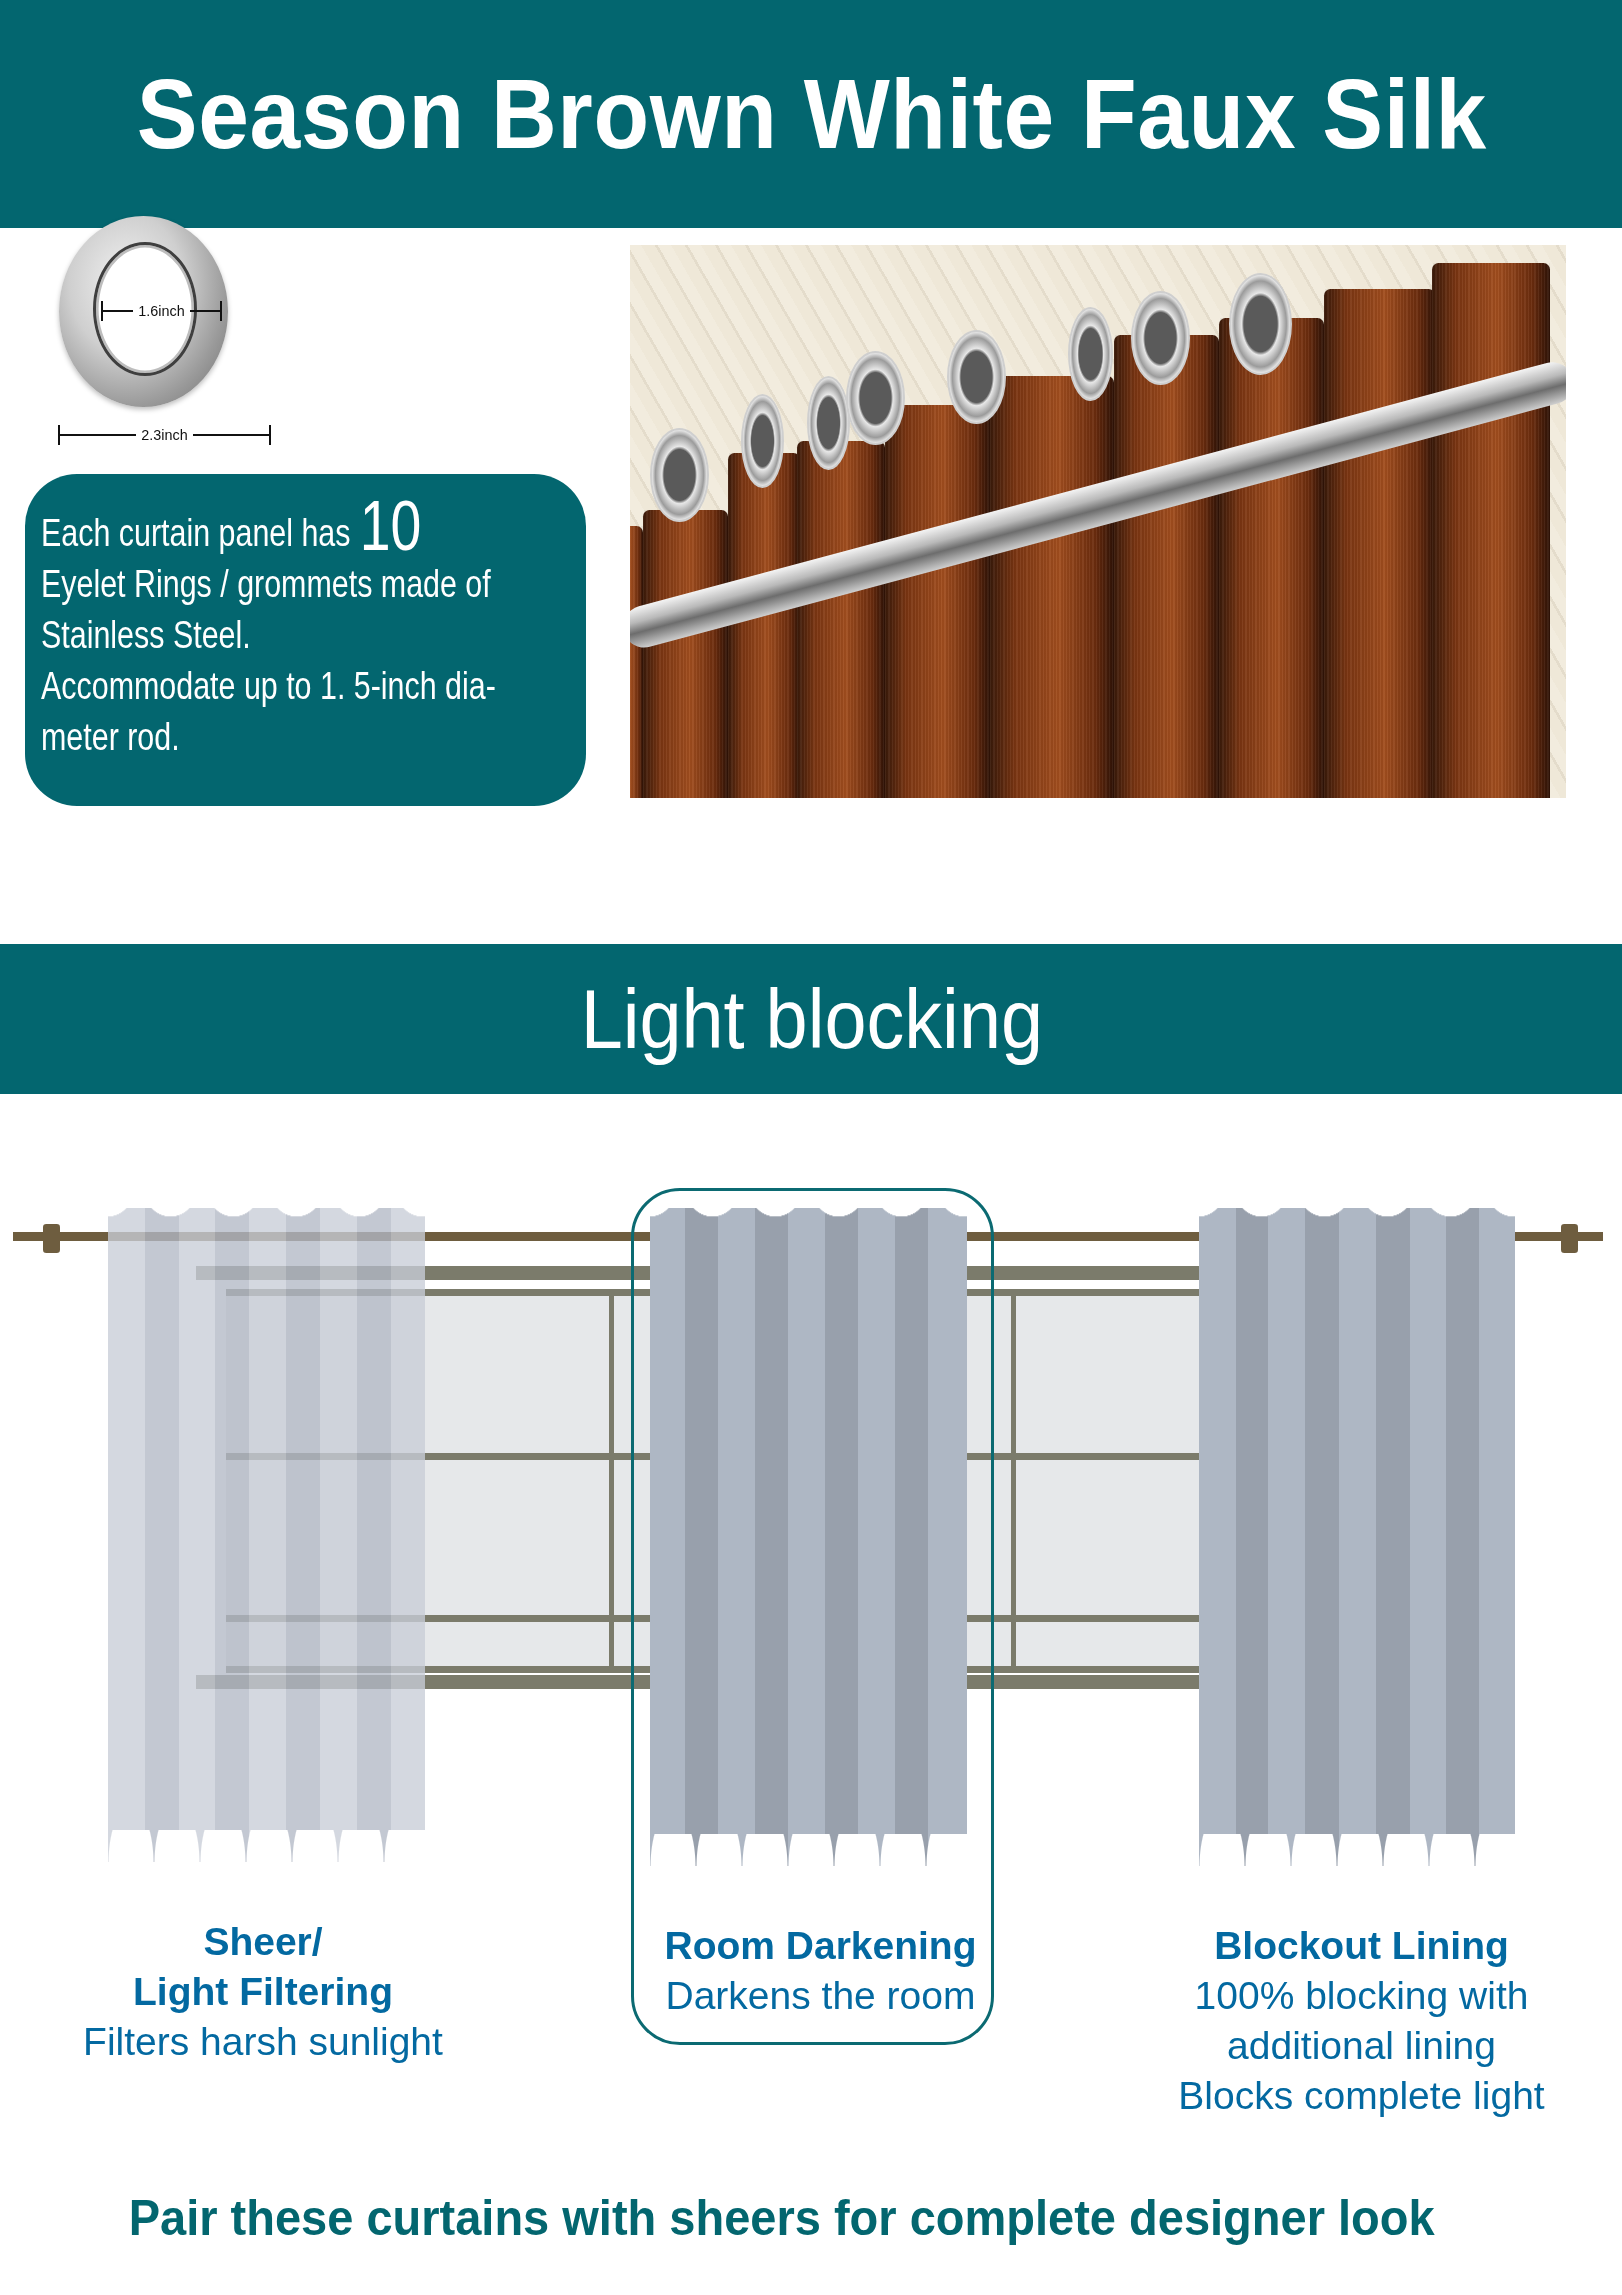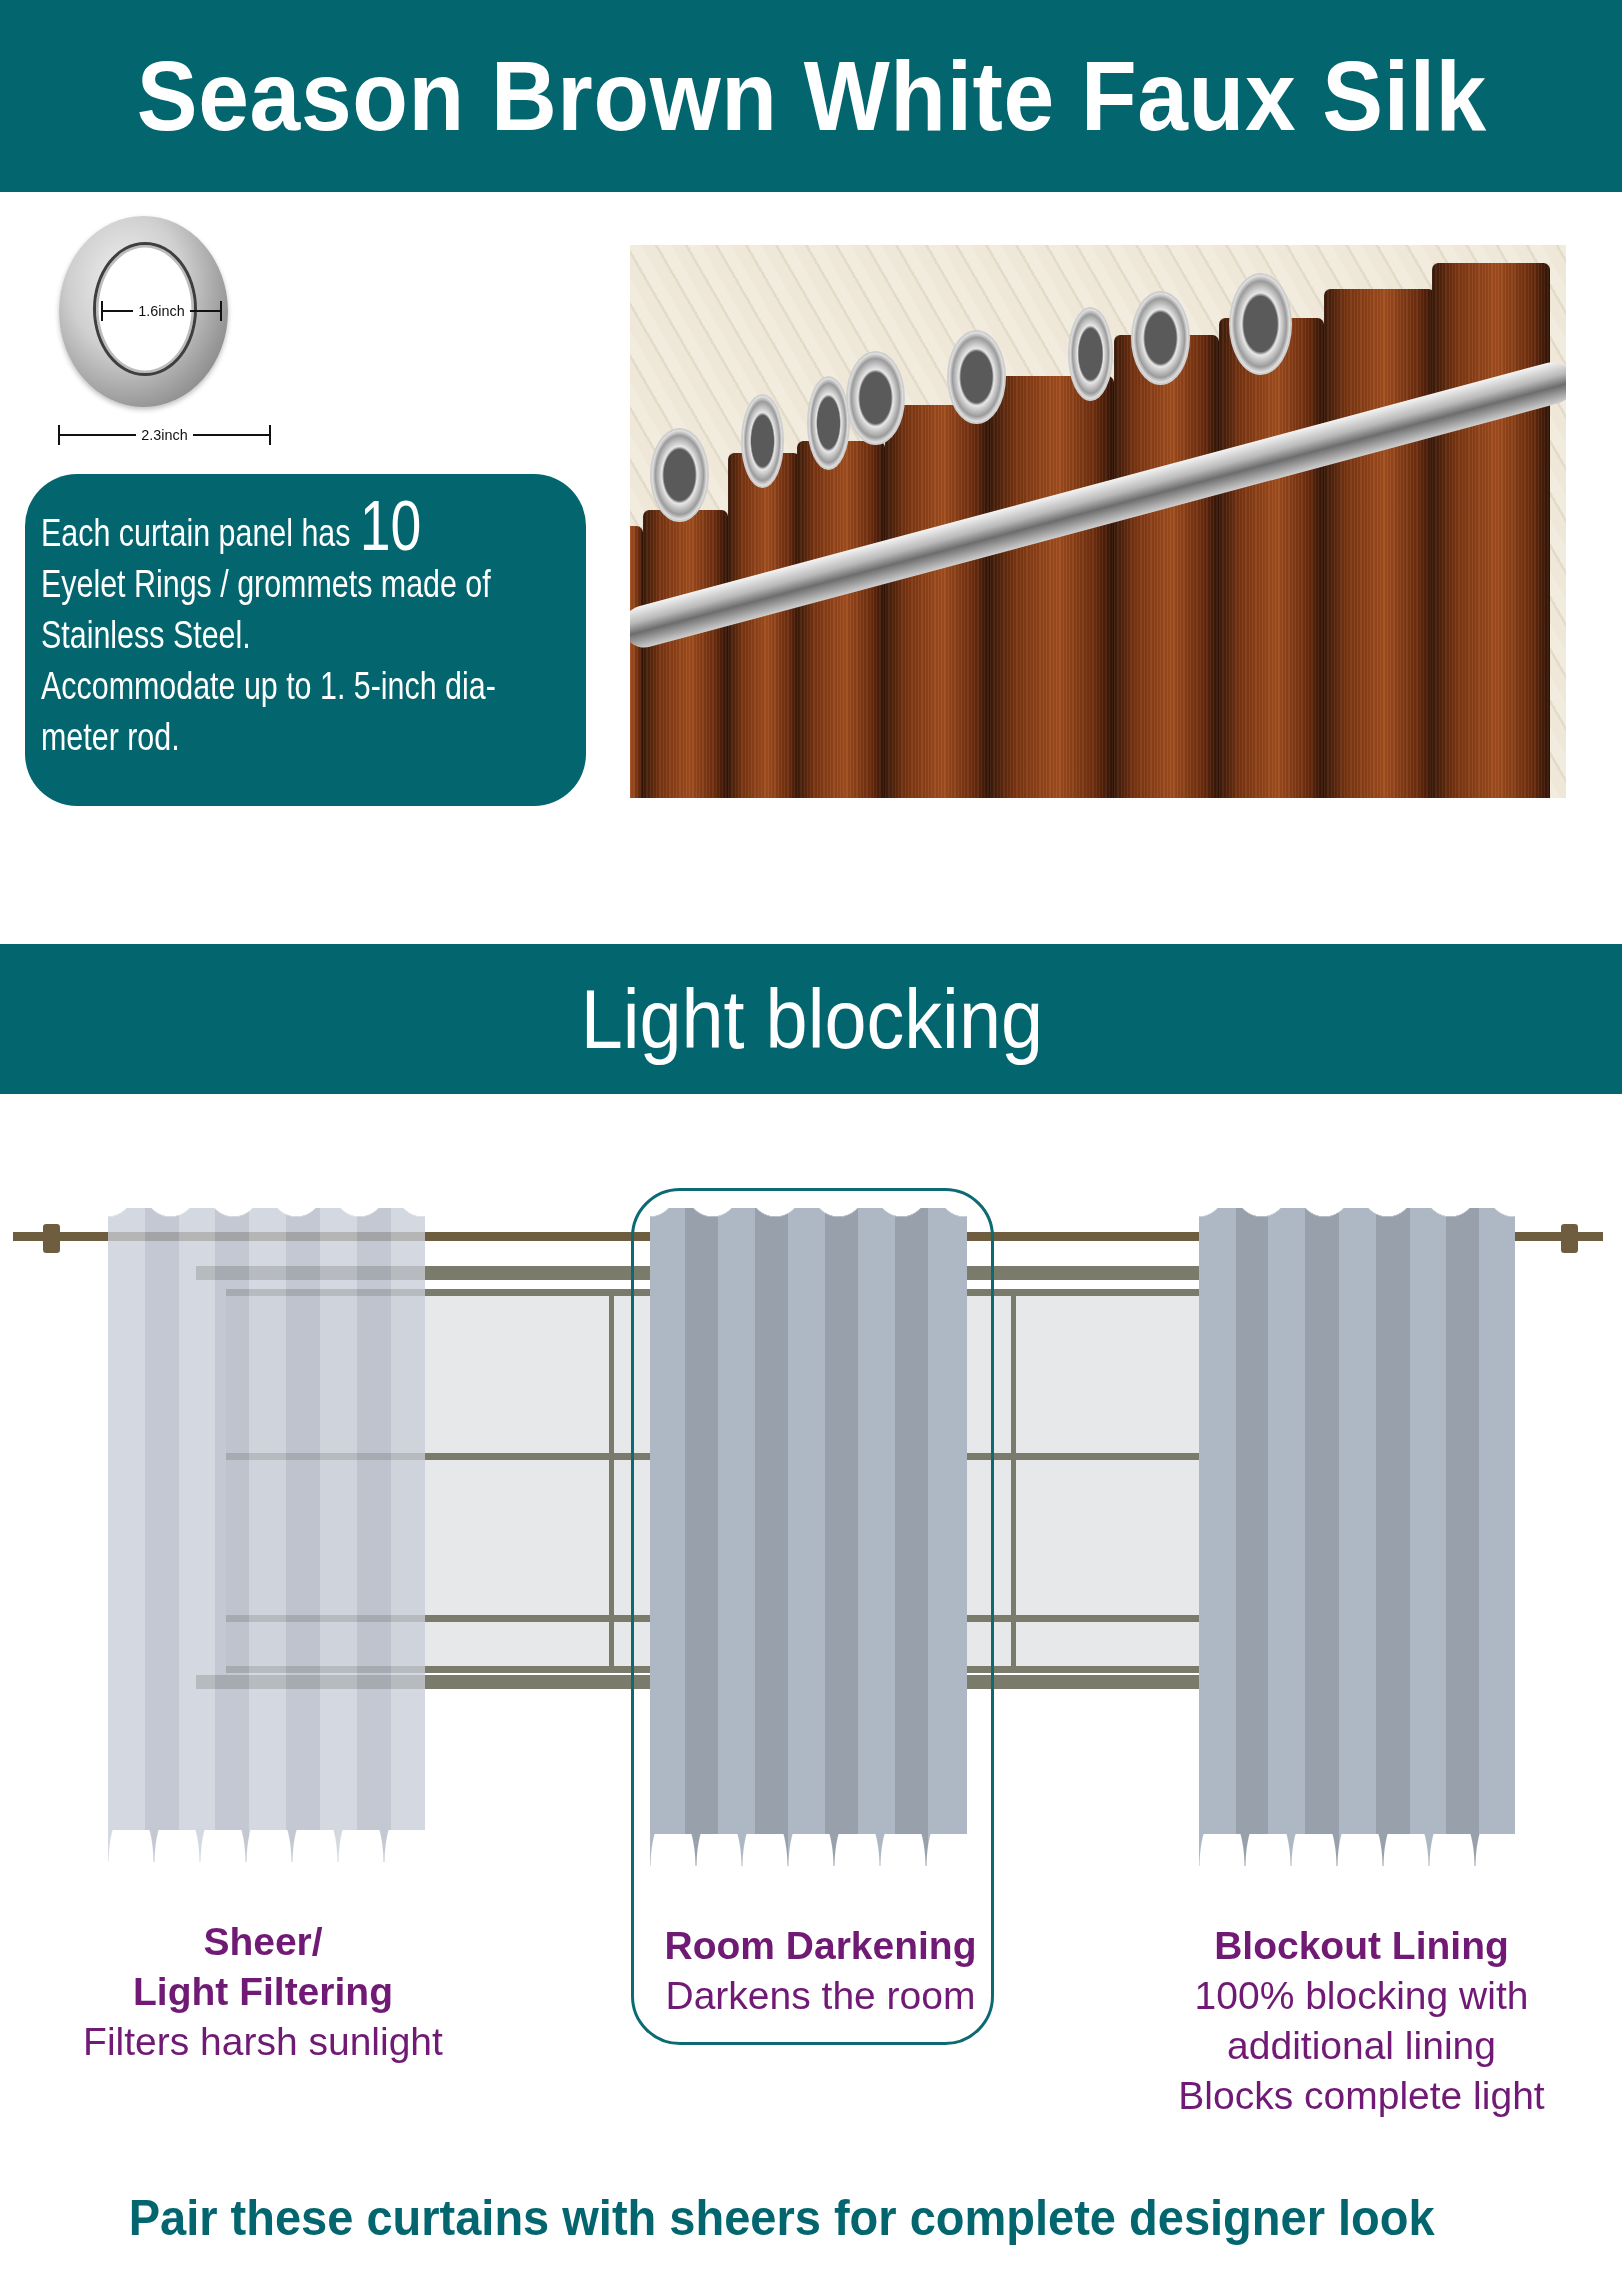--- a/index.html
+++ b/index.html
@@ -8,21 +8,21 @@
     background: #ffffff;
     font-family: "Liberation Sans", "DejaVu Sans", sans-serif;
   }
   .abs { position: absolute; }
 
   
   .banner {
     position: absolute; left: 0; width: 1623px; background: #03666F;
     display: flex; align-items: center; justify-content: center; color: #fff;
   }
-  #top-banner { top: 0; height: 192px; }
+  #top-banner { top: 0; height: 228px; }
   #top-banner .title {
     font-weight: 700; font-size: 98px; letter-spacing: 0.7px;
     transform: scaleX(0.93); transform-origin: center;
   }
   #lb-banner { top: 944px; height: 150px; }
   #lb-banner .title { font-size: 84px; font-weight: 400; transform: scaleX(0.9); }
 
   
   #grommet { left: 59px; top: 216px; width: 170px; height: 190px; }
   .ring {
@@ -95,21 +95,21 @@
     position: absolute; left: 0; right: 0; bottom: -0.7px; height: 33px;
     background: radial-gradient(ellipse at 50% 100%, #fff 0 22px, transparent 23px) 0 0 / 46px 59px repeat-x;
     background-position: 0 -26px;
   }
   #highlight-box {
     left: 631px; top: 1188px; width: 363px; height: 857px; border: 3.3px solid #0B6A72;
     border-radius: 49px; box-sizing: border-box; background: transparent;
   }
 
   
-  .label { position: absolute; text-align: center; color: #701a75; font-size: 39px; line-height: 50px; }
+  .label { position: absolute; text-align: center; color: #0369a1; font-size: 39px; line-height: 50px; }
   .label .head { font-weight: 700; display: block; }
   .label .body { display: block; }
   #label-sheer { left: 39px; top: 1917px; width: 448px; }
   #label-room { left: 631px; top: 1921px; width: 379px; }
   #label-block { left: 1139px; top: 1921px; width: 445px; }
 
   #footer {
     left: 0; top: 2189px; width: 1563px; text-align: center; color: #03666F;
     font-weight: 700; font-size: 50px;
   }

